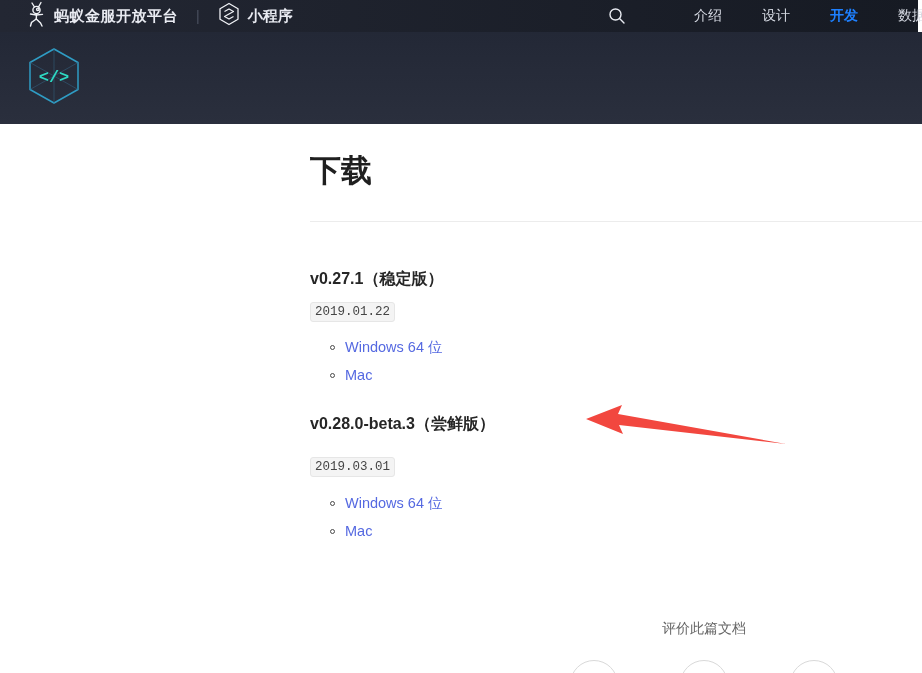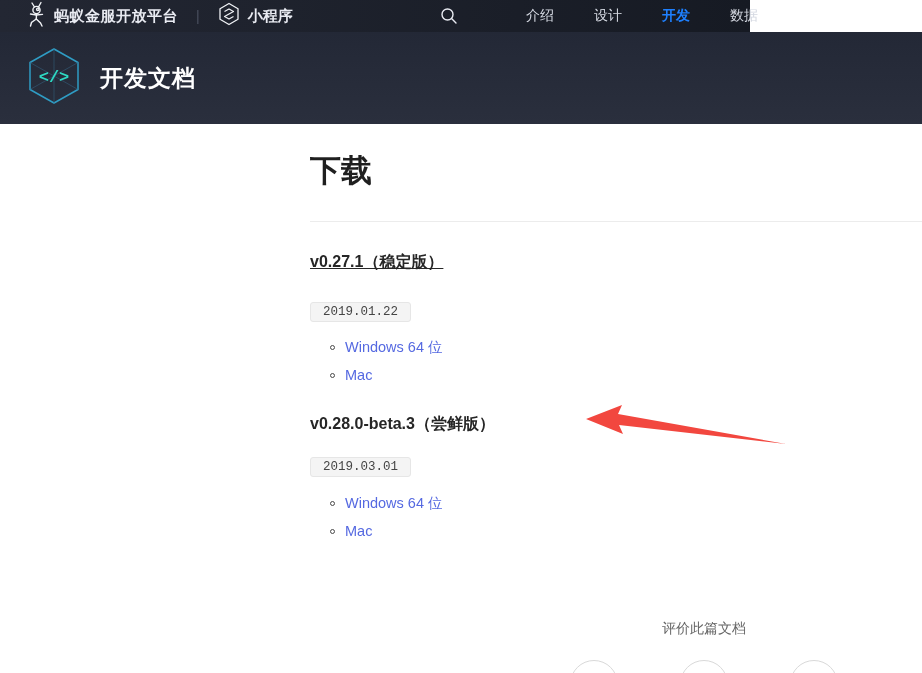--- a/index.html
+++ b/index.html
@@ -1,21 +1,21 @@
 <!DOCTYPE html>
 <html><head>
 <meta charset="utf-8">
 <style>
   * { margin:0; padding:0; box-sizing:border-box; }
   html,body { width:922px; height:673px; overflow:hidden;
     font-family:"Liberation Sans", sans-serif; background:#fff; }
   .page { position:relative; width:922px; height:673px; }
 
   
-  .topbar { position:absolute; left:0; top:0; width:750px; height:32px;
+  .topbar { position:absolute; left:0; top:0; width:918px; height:32px;
     background:linear-gradient(90deg,#232733,#161a23);
     display:flex; align-items:center; color:#e9ebf2; }
   .brand-group { display:flex; align-items:center; margin-left:24px; }
   .brand-text { font-size:15px; font-weight:bold; letter-spacing:.5px; margin-left:6px; }
   .brand-divider { color:#4a5160; margin:0 18px; font-size:14px; }
   .product-text { font-size:15px; font-weight:bold; margin-left:8px; }
   .topbar-right { position:absolute; right:0; top:0; height:32px; display:flex; align-items:center; }
   .search-btn { width:34px; height:32px; display:flex; align-items:center; justify-content:center; cursor:pointer; margin-right:40px; }
   .topnav { display:flex; align-items:center; }
   .topnav-item { font-size:14px; color:#d4d8e1; margin:0 20px; cursor:pointer; white-space:nowrap; }
@@ -37,25 +37,25 @@
   .side-group { position:absolute; left:36px; font-size:14px; color:#b3b3b3; cursor:pointer; line-height:20px; }
   .side-group .collapse { margin-right:10px; font-size:14px; }
   .scroll-thumb { position:absolute; left:249px; top:538px; width:7px; height:140px;
     background:#ededed; border-radius:4px 4px 0 0; cursor:pointer; }
 
   
   .main { position:absolute; left:0; top:124px; width:840px; height:549px; background:#fff; }
   .doc-title { position:absolute; left:310px; top:26px; font-size:31px; font-weight:bold; color:#1f1f1f; }
   .title-divider { position:absolute; left:310px; top:97px; width:612px; height:1px; background:#ececec; }
   .ver-heading { position:absolute; left:310px; font-size:16px; font-weight:bold; color:#262626; }
-  .ver-heading.v1 { top:128px;text-decoration:underline; }
+  .ver-heading.v1 { top:145px; }
   .ver-heading.v2 { top:290px; }
   .date-badge { position:absolute; left:310px; display:inline-block;
     font-family:"Liberation Mono", monospace; font-size:12.5px; color:#454545;
-    background:#f4f4f4; border:1px solid #e6e6e6; border-radius:3px; padding:2px 12px; }
+    background:#f4f4f4; border:1px solid #e6e6e6; border-radius:3px; padding:2px 4px; }
   .date-badge.d1 { top:178px; }
   .date-badge.d2 { top:333px; }
   .dl-list { position:absolute; left:330px; list-style:none; }
   .dl-list.l1 { top:209px; }
   .dl-list.l2 { top:365px; }
   .dl-list li { height:28px; display:flex; align-items:center; }
   .bullet { width:5px; height:5px; border:1.5px solid #4a4a4a; border-radius:50%; margin-right:10px; flex:none; }
   a.doclink { color:#5569e1; text-decoration:none; font-size:14.5px; cursor:pointer; }
   .note { position:absolute; left:310px; top:451px; font-size:14px; color:#595959; }
   .rating { position:absolute; left:504px; top:496px; width:400px; text-align:center; }
@@ -115,21 +115,20 @@
   </div>
 
   <div class="docheader">
     <span class="cube-icon">
       <svg width="56" height="60" viewBox="0 0 56 60" fill="none">
         <path d="M28 3 L52 16.5 L52 43.5 L28 57 L4 43.5 L4 16.5 Z" stroke="#2f9cc4" stroke-width="1.5" stroke-linejoin="round"></path>
         <path d="M28 3 L28 57 M4 16.5 L52 43.5 M52 16.5 L4 43.5" stroke="#34617f" stroke-width="0.8" opacity="0.7"></path>
         <text x="28" y="36" text-anchor="middle" fill="#2ed9c3" font-size="17" font-weight="bold" font-family="'Liberation Mono', monospace">&lt;/&gt;</text>
       </svg>
     </span>
-    <span class="docheader-title">开发文档</span>
   </div>
 
   <div class="sidebar">
     <div class="side-item level1" style="top:52px">体验版测试</div>
     <div class="side-item level1" style="top:100px">设置</div>
     <div class="side-group" style="top:148px"><span class="collapse">−</span><span>功能面板</span></div>
     <div class="side-item level2" style="top:196px">NPM 包管理</div>
     <div class="side-item level2" style="top:244px">Git 管理</div>
     <div class="side-item level2" style="top:292px; color:#595959">小程序云测试</div>
     <div class="side-item level1" style="top:339px">新构建方案</div>

